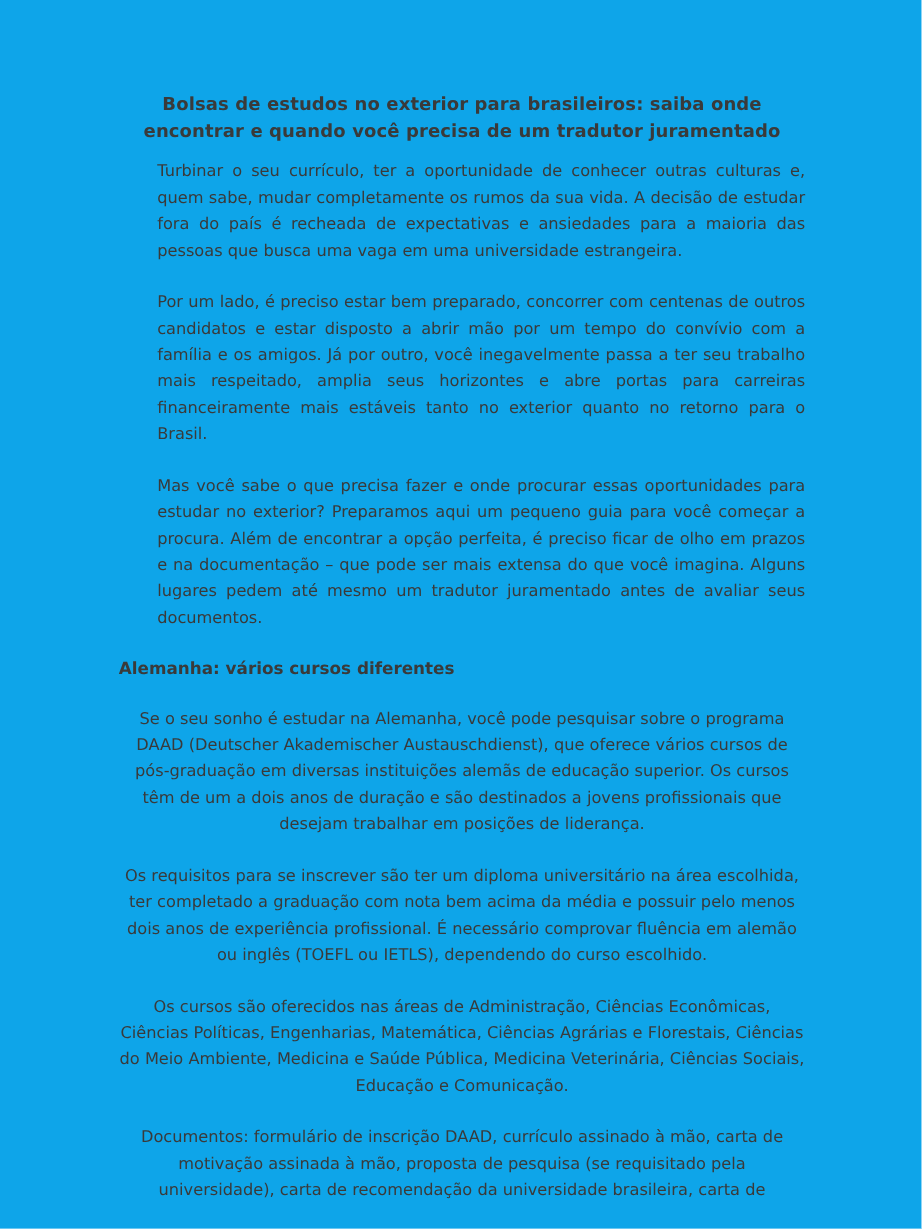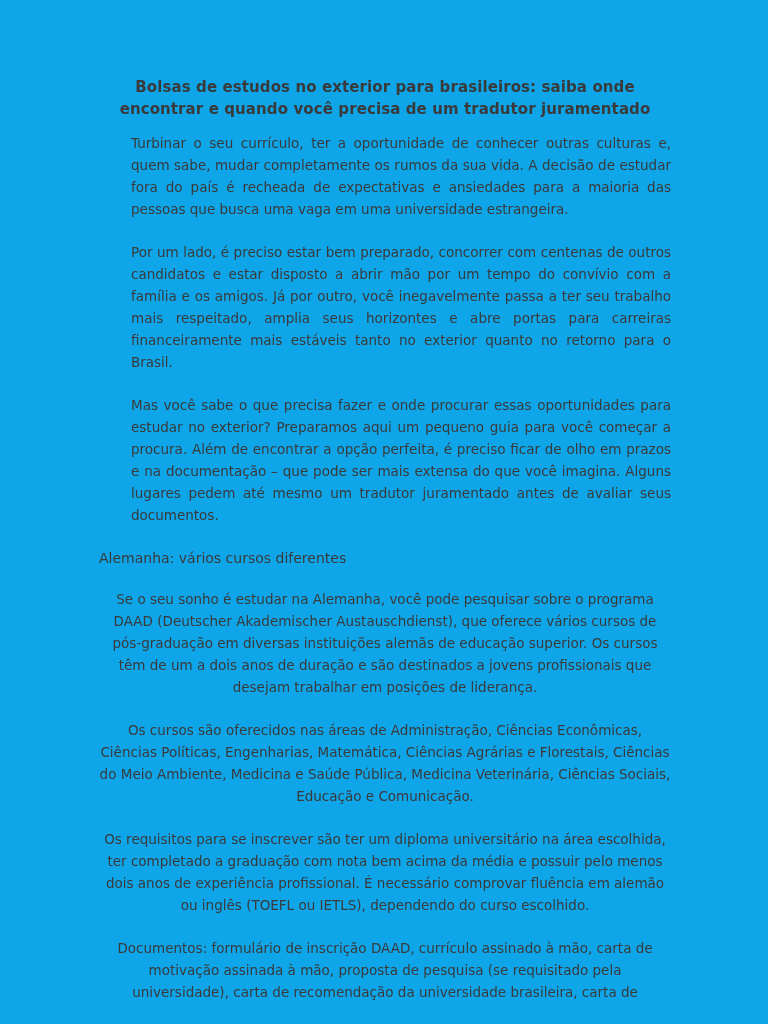--- a/index.html
+++ b/index.html
@@ -42,21 +42,21 @@
     margin: 0 0 21px 0;
     text-align: center;
   }
   p.body-para.justify {
     text-align: justify;
     margin-left: 32px;
   }
   h2.section-heading {
     font-size: 14px;
     line-height: 22px;
-    font-weight: normal;
+    font-weight: bold;
     margin: 0 0 19px 0;
   }
 </style>
 </head>
 <body>
 
 <div class="page">
   <div class="content">
 
     <h1 class="doc-title">Bolsas de estudos no exterior para brasileiros: saiba onde encontrar e quando você precisa de um tradutor juramentado</h1>
@@ -65,20 +65,20 @@
     <p class="body-para justify">Turbinar o seu currículo, ter a oportunidade de conhecer outras culturas e, quem sabe, mudar completamente os rumos da sua vida. A decisão de estudar fora do país é recheada de expectativas e ansiedades para a maioria das pessoas que busca uma vaga em uma universidade estrangeira.</p>
 
     <p class="body-para justify">Por um lado, é preciso estar bem preparado, concorrer com centenas de outros candidatos e estar disposto a abrir mão por um tempo do convívio com a família e os amigos. Já por outro, você inegavelmente passa a ter seu trabalho mais respeitado, amplia seus horizontes e abre portas para carreiras financeiramente mais estáveis tanto no exterior quanto no retorno para o Brasil.</p>
 
     <p class="body-para justify">Mas você sabe o que precisa fazer e onde procurar essas oportunidades para estudar no exterior? Preparamos aqui um pequeno guia para você começar a procura. Além de encontrar a opção perfeita, é preciso ficar de olho em prazos e na documentação – que pode ser mais extensa do que você imagina. Alguns lugares pedem até mesmo um tradutor juramentado antes de avaliar seus documentos.</p>
 
     <h2 class="section-heading">Alemanha: vários cursos diferentes</h2>
 
     <p class="body-para">Se o seu sonho é estudar na Alemanha, você pode pesquisar sobre o programa DAAD (Deutscher Akademischer Austauschdienst), que oferece vários cursos de pós-graduação em diversas instituições alemãs de educação superior. Os cursos têm de um a dois anos de duração e são destinados a jovens profissionais que desejam trabalhar em posições de liderança.</p>
 
+    <p class="body-para">Os requisitos para se inscrever são ter um diploma universitário na área escolhida, ter completado a graduação com nota bem acima da média e possuir pelo menos dois anos de experiência profissional. É necessário comprovar fluência em alemão ou inglês (TOEFL ou IETLS), dependendo do curso escolhido.</p>
+
     <p class="body-para">Os cursos são oferecidos nas áreas de Administração, Ciências Econômicas, Ciências Políticas, Engenharias, Matemática, Ciências Agrárias e Florestais, Ciências do Meio Ambiente, Medicina e Saúde Pública, Medicina Veterinária, Ciências Sociais, Educação e Comunicação.</p>
-
-    <p class="body-para">Os requisitos para se inscrever são ter um diploma universitário na área escolhida, ter completado a graduação com nota bem acima da média e possuir pelo menos dois anos de experiência profissional. É necessário comprovar fluência em alemão ou inglês (TOEFL ou IETLS), dependendo do curso escolhido.</p>
 
     <p class="body-para">Documentos: formulário de inscrição DAAD, currículo assinado à mão, carta de motivação assinada à mão, proposta de pesquisa (se requisitado pela universidade), carta de recomendação da universidade brasileira, carta de</p>
 
   </div>
 </div>
 
 </body></html>

